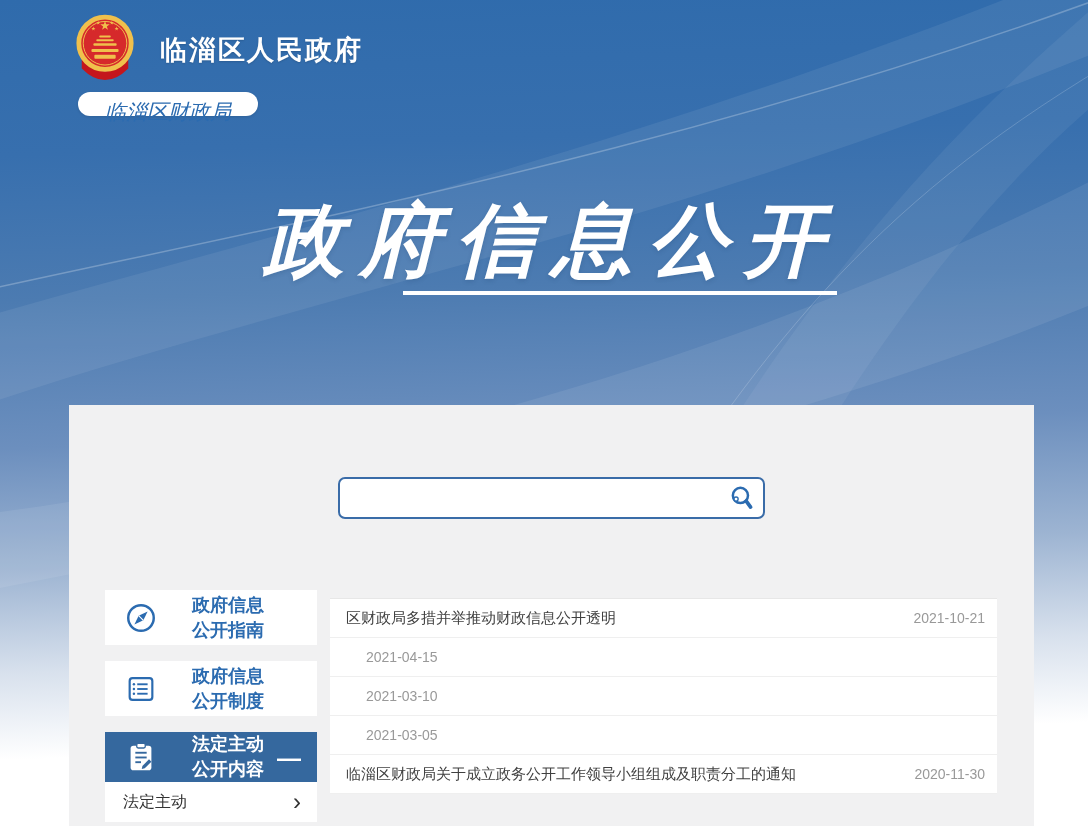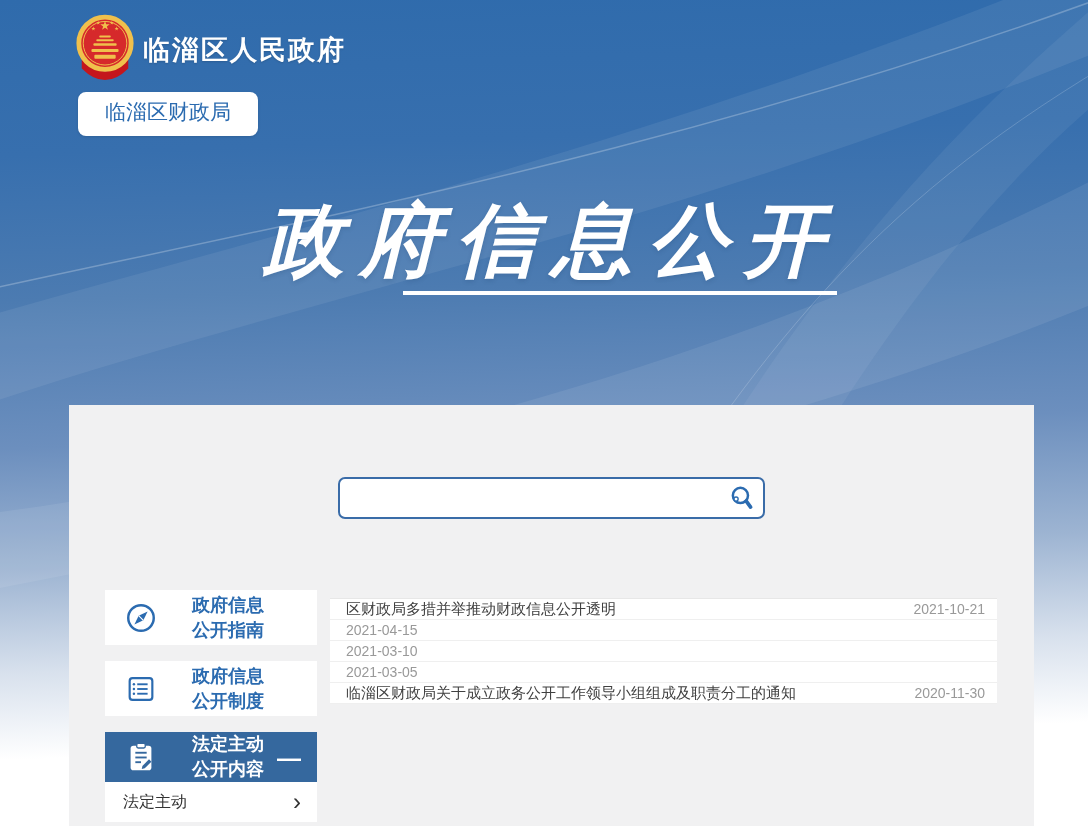--- a/index.html
+++ b/index.html
@@ -5,27 +5,27 @@
   * { margin:0; padding:0; box-sizing:border-box; }
   html,body { width:1088px; height:826px; overflow:hidden; }
   body { font-family:"Liberation Sans","DejaVu Sans",sans-serif; }
 
   .page { position:relative; width:1088px; height:826px; overflow:hidden;
     background:linear-gradient(178deg,#2f6bac 0%, #376fae 18%, #4c7bb1 35%,
       #6c8fbe 52%, #9db4d2 66%, #d8e1ed 78%, #ffffff 88%, #ffffff 100%); }
   .swooshes { position:absolute; left:0; top:0; width:1088px; height:826px; pointer-events:none; }
 
   
-  .brand { position:absolute; left:74px; top:14px; display:flex; align-items:center; gap:7px; cursor:pointer; }
+  .brand { position:absolute; left:74px; top:14px; display:flex; align-items:center; gap:24px; cursor:pointer; }
   .emblem { width:62px; height:72px; }
   .site-name { color:#ffffff; font-size:27px; font-weight:bold; letter-spacing:2px; text-shadow:0 1px 2px rgba(0,0,0,.15); }
 
-  .bureau-badge { position:absolute; left:78px; top:92px; height:44px; line-height:40px;
-    background:#ffffff; border-radius:8px; color:#2b6bb0; font-size:21px;
-    padding:0 27px; box-shadow:0 1px 3px rgba(0,0,0,.12); cursor:pointer; }
+  .bureau-badge { position:absolute; left:78px; top:92px; height:24px; line-height:40px;
+    background:#ffffff; border-radius:18px; color:#2b6bb0; font-size:21px;
+    padding:0 27px; box-shadow:0 1px 3px rgba(0,0,0,.12); cursor:pointer;font-style:italic; }
 
   .banner-title { position:absolute; top:188px; left:0; width:100%; text-align:center;
     color:#ffffff; font-size:80px; font-weight:bold; letter-spacing:16px; padding-left:16px;
     text-shadow:0 2px 4px rgba(30,60,100,.18);font-style:italic; }
   .banner-underline { position:absolute; left:403px; top:291px; width:434px; height:4px; background:#ffffff; }
 
   
   .panel { position:absolute; left:69px; top:405px; width:965px; height:421px; background:#f1f1f2; }
 
   
@@ -45,24 +45,24 @@
   .minus-glyph { position:absolute; right:16px; top:50%; transform:translateY(-50%);
     font-size:24px; font-weight:bold; color:#ffffff; letter-spacing:0; }
   .submenu-row { height:40px; background:#ffffff; display:flex; align-items:center;
     justify-content:space-between; padding:0 16px 0 18px; cursor:pointer;
     color:#333333; font-size:16px; }
   .submenu-row .chevron { color:#333; font-size:24px; line-height:16px; font-weight:normal; }
 
   
   .news-card { position:absolute; left:261px; top:193px; width:667px; background:#ffffff; }
   .news-list { list-style:none; border-top:1px solid #e7e7e7; }
-  .news-row { height:21px; display:flex; align-items:center; justify-content:space-between;
+  .news-row { height:39px; display:flex; align-items:center; justify-content:space-between;
     padding:0 12px 0 16px; border-bottom:1px solid #efefef; cursor:pointer; }
   .news-title { color:#404040; font-size:15px; white-space:nowrap; overflow:hidden; text-overflow:ellipsis; }
-  .news-date { color:#999999; font-size:14px; flex:0 0 auto; }
+  .news-date { color:#999999; font-size:14px; flex:0 0 auto; margin-left:20px; }
 </style>
 </head>
 <body>
 
 <div class="page">
 
   <svg class="swooshes" viewBox="0 0 1088 826" xmlns="http://www.w3.org/2000/svg">
     <path d="M-60 330 C 280 230, 680 140, 1150 -60 L 1150 30 C 680 230, 280 300, -60 420 Z" fill="rgba(255,255,255,0.07)"></path>
     <path d="M1150 -40 C 930 140, 800 300, 660 540 L 760 540 C 880 330, 1000 170, 1150 60 Z" fill="rgba(255,255,255,0.06)"></path>
     <path d="M-60 520 C 340 470, 760 360, 1150 150 L 1150 280 C 760 450, 340 520, -60 600 Z" fill="rgba(255,255,255,0.08)"></path>

